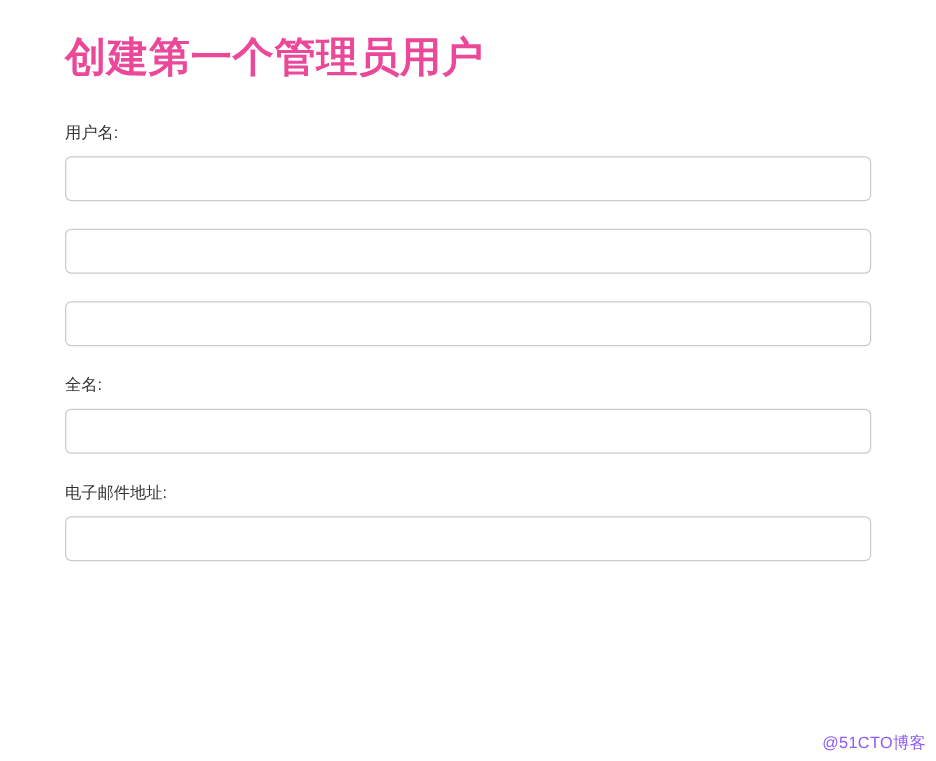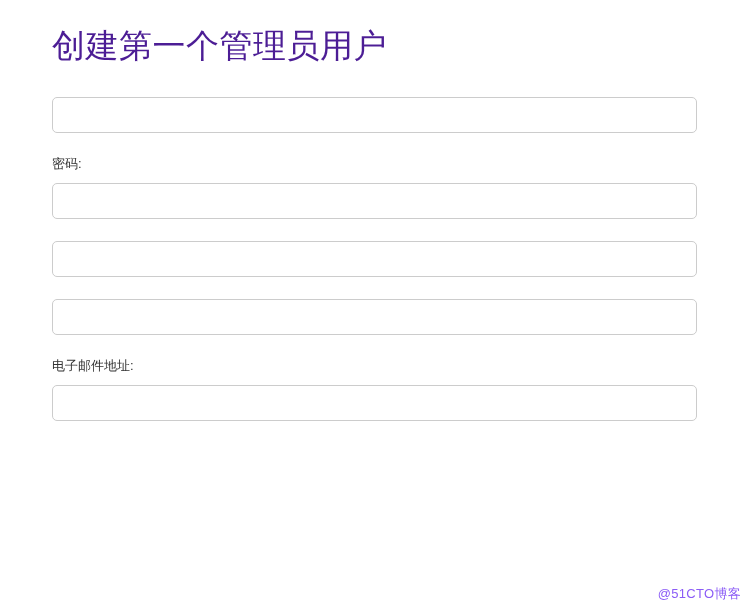--- a/index.html
+++ b/index.html
@@ -10,22 +10,22 @@
     body {
       font-family: -apple-system, BlinkMacSystemFont, "Segoe UI", "Microsoft YaHei", "微软雅黑", Helvetica, Arial, sans-serif;
       background: #ffffff;
       width: 749px;
       height: 609px;
       position: relative;
       padding: 24px 52px 0 52px;
     }
     .page-title {
       font-size: 33px;
-      font-weight: 400;
-      color: #4c1d95;
+      font-weight: 700;
+      color: #ec4899;
       margin-bottom: 28px;
       letter-spacing: 0.5px;
     }
     .form-group {
       margin-bottom: 22px;
     }
     .form-label {
       display: block;
       font-size: 13px;
       color: #333333;
@@ -52,33 +52,34 @@
       font-weight: 400;
       letter-spacing: 0.3px;
     }
   </style>
 </head>
 <body>
 
 <h1 class="page-title">创建第一个管理员用户</h1>
 
 <div class="form-group">
+  <label class="form-label">用户名:</label>
   <input type="text" class="form-input" value="" style="">
 </div>
 
 <div class="form-group">
-  <label class="form-label">密码:</label>
   <input type="password" class="form-input" value="" style="">
 </div>
 
 <div class="form-group">
   <input type="password" class="form-input" value="" style="">
 </div>
 
 <div class="form-group">
+  <label class="form-label">全名:</label>
   <input type="text" class="form-input" value="" style="">
 </div>
 
 <div class="form-group">
   <label class="form-label">电子邮件地址:</label>
   <input type="text" class="form-input" value="" style="">
 </div>
 
 <div class="watermark">@51CTO博客</div>
 

